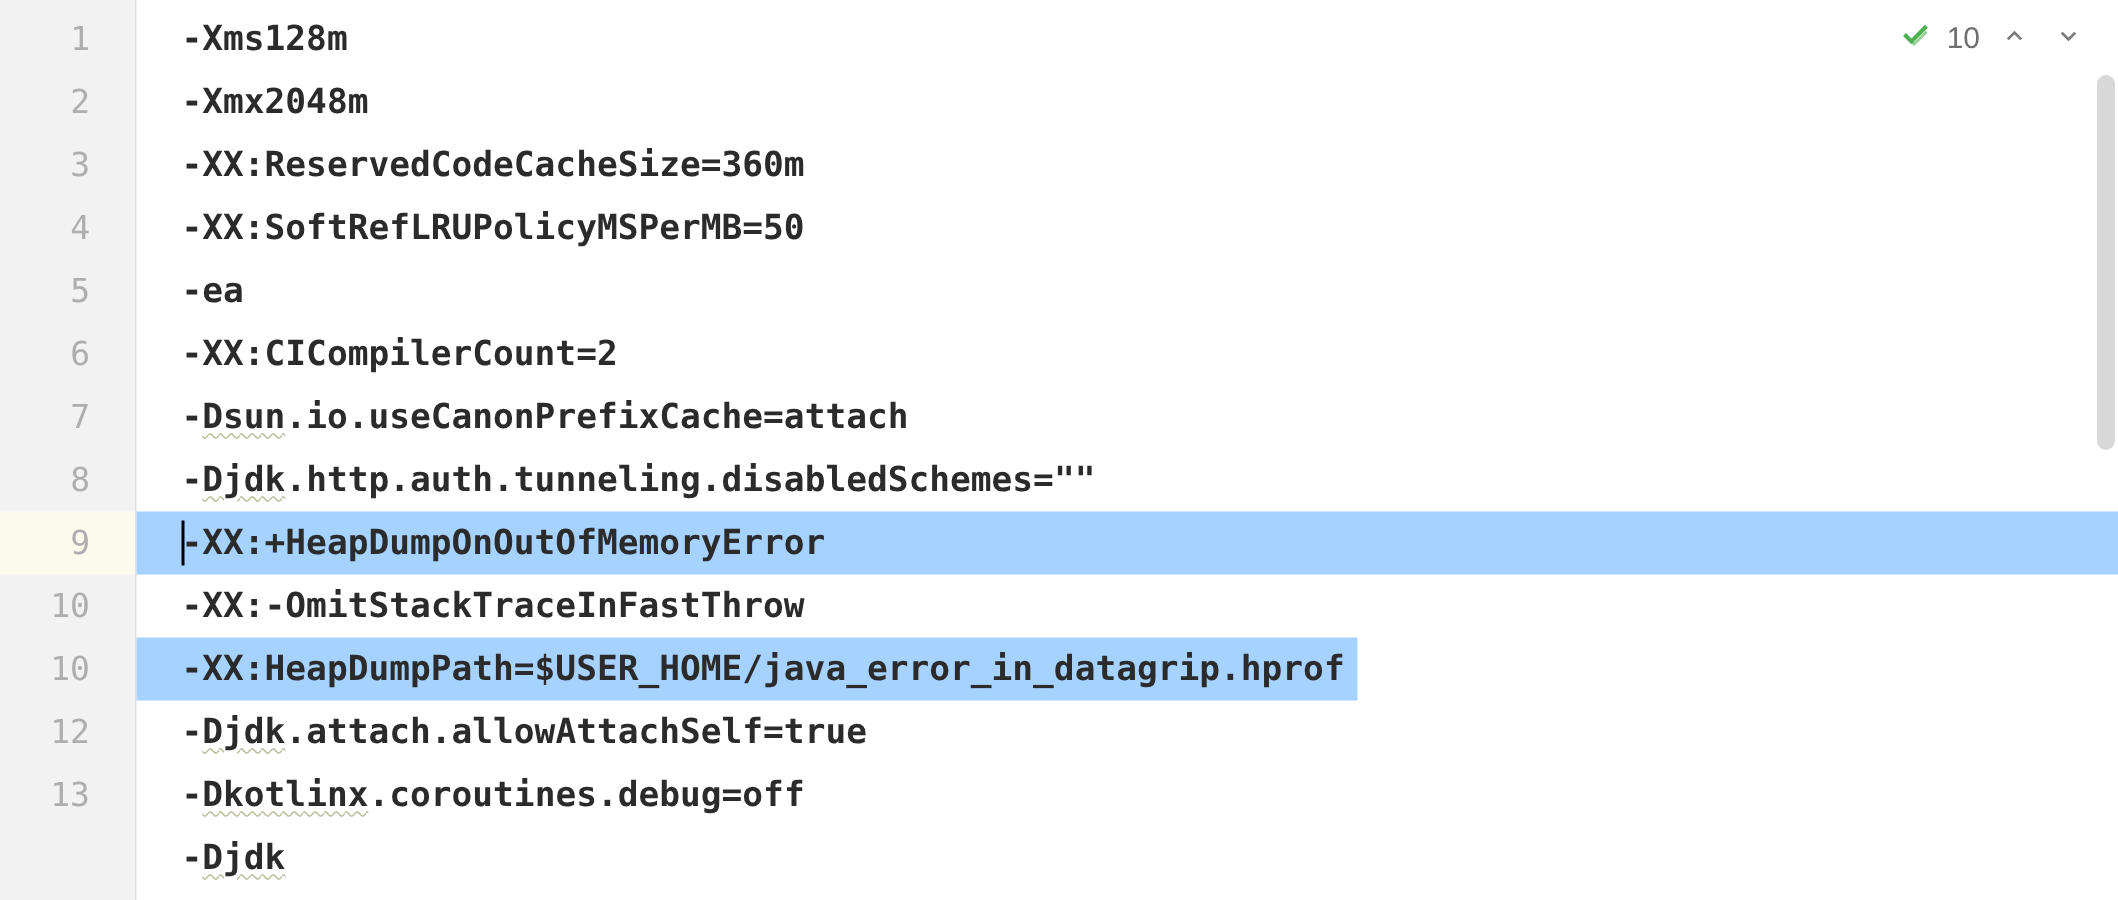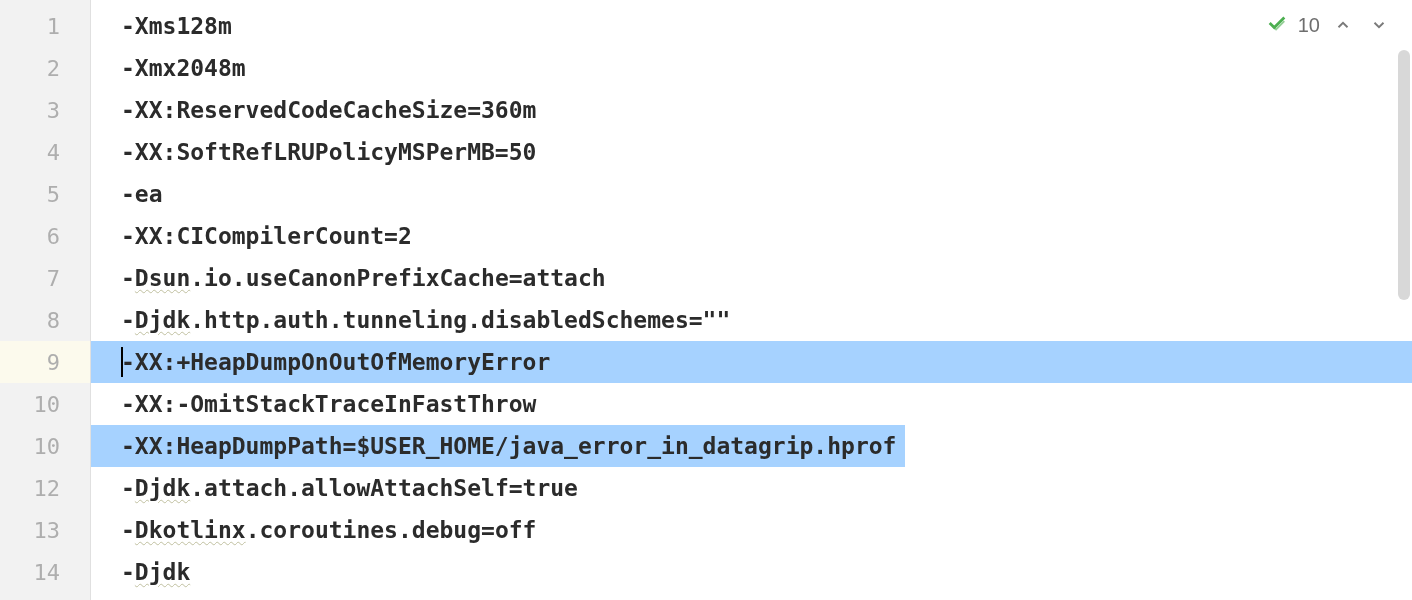--- a/index.html
+++ b/index.html
@@ -137,21 +137,20 @@
       <div class="gutter-line">4</div>
       <div class="gutter-line">5</div>
       <div class="gutter-line">6</div>
       <div class="gutter-line">7</div>
       <div class="gutter-line">8</div>
       <div class="gutter-line active">9</div>
       <div class="gutter-line">10</div>
       <div class="gutter-line">10</div>
       <div class="gutter-line">12</div>
       <div class="gutter-line">13</div>
-      <div class="gutter-line">14</div>
     </div>
   <div class="code-area">
     <div class="status-bar">
       <span class="check-icon">
         <svg width="22" height="22" viewBox="0 0 24 24" fill="none" stroke="#4caf50" stroke-width="3">
           <path d="M4 12 L9 17 L20 6"></path>
           <path d="M7 15 L11 19 L20 10" stroke-width="2" opacity="0.6"></path>
         </svg>
       </span>
       <span class="status-count">10</span>

